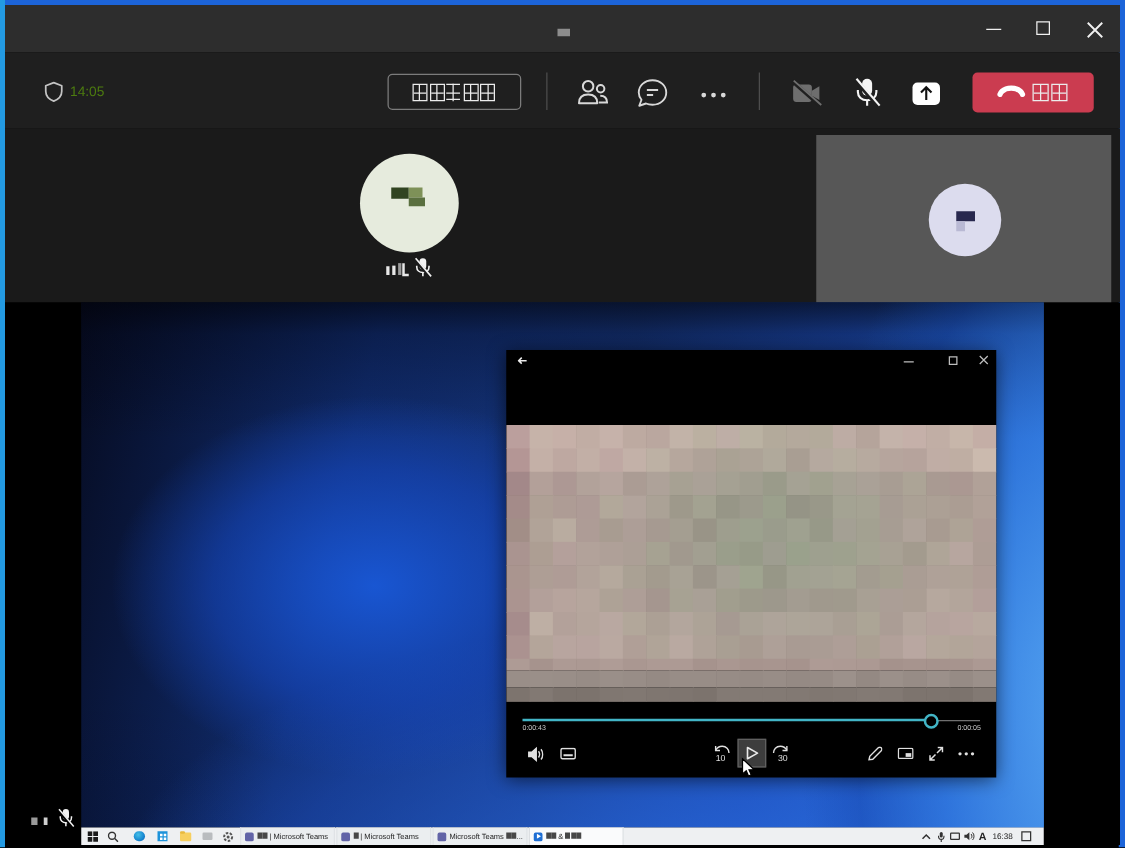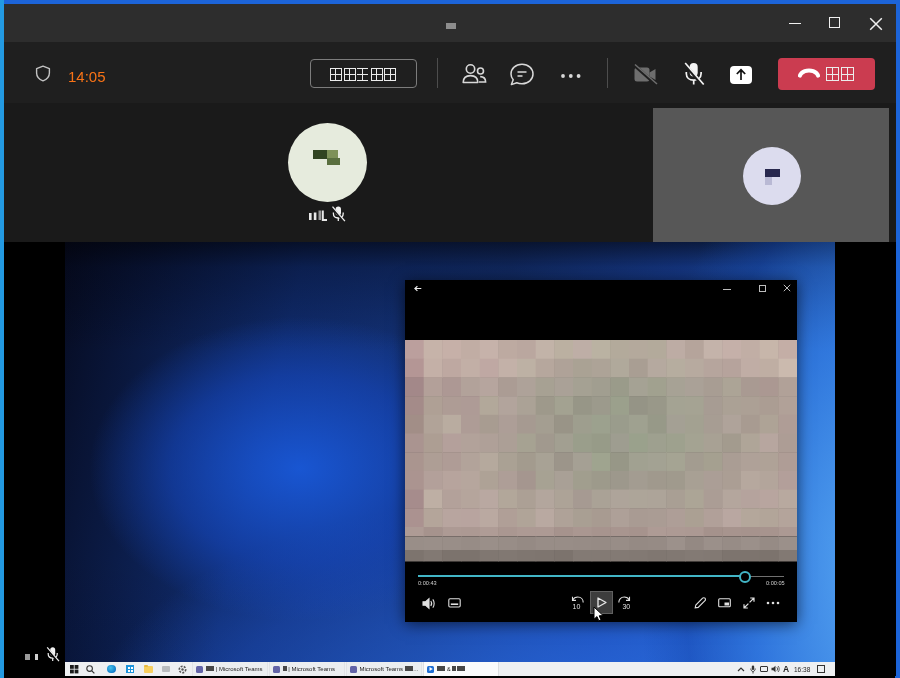--- a/index.html
+++ b/index.html
@@ -23,21 +23,21 @@
 <div class="abs" style="left:789px;top:22.5px;width:12px;height:1.6px;background:#f0f0f0;"></div>
 <div class="abs" style="left:829px;top:17px;width:11px;height:11px;border:1.6px solid #f0f0f0;box-sizing:border-box;"></div>
 <svg class="abs" style="left:868.5px;top:16.5px;" width="14" height="14">
     <path d="M1.2 1.2 L12.8 12.8 M12.8 1.2 L1.2 12.8" stroke="#f0f0f0" stroke-width="1.5"></path>
   </svg>
 
 <div class="abs" style="left:4px;top:42px;width:892px;height:61px;background:#1f1f1f;"></div>
 <svg class="abs" style="left:35px;top:65px;" width="16" height="17">
     <path d="M8 1.1 L14.4 3.6 L14.4 8 C14.4 12 11.6 14.5 8 15.9 C4.4 14.5 1.6 12 1.6 8 L1.6 3.6 Z" fill="none" stroke="#c3c3c3" stroke-width="1.4" stroke-linejoin="round"></path>
   </svg>
-<div class="abs" style="left:68px;top:67.5px;color:#f97316;font-size:15px;">14:05</div>
+<div class="abs" style="left:56px;top:67.5px;color:#4d7c0f;font-size:11px;">14:05</div>
 
 <div class="abs" style="left:310px;top:59px;width:107px;height:29px;box-sizing:border-box;border:1px solid #7c7c7c;border-radius:4px;"></div>
 <div class="abs" style="left:330px;top:67px;">
   <span class="k" style="width:12px;height:13.5px;margin-right:1.6px;"></span><span class="k" style="width:12px;height:13.5px;margin-right:1.6px;"></span><span class="k2" style="width:11px;height:13.5px;margin-right:2.6px;"></span><span class="k" style="width:12px;height:13.5px;margin-right:1.6px;"></span><span class="k" style="width:12px;height:13.5px;"></span>
 </div>
 
 <div class="abs" style="left:437px;top:58px;width:1px;height:30px;background:#4d4d4d;"></div>
 
 <svg class="abs" style="left:461px;top:62px;" width="27" height="25" fill="none" stroke="#d8d8d8" stroke-width="1.6">
 <circle cx="9.5" cy="7" r="4.2"></circle>

